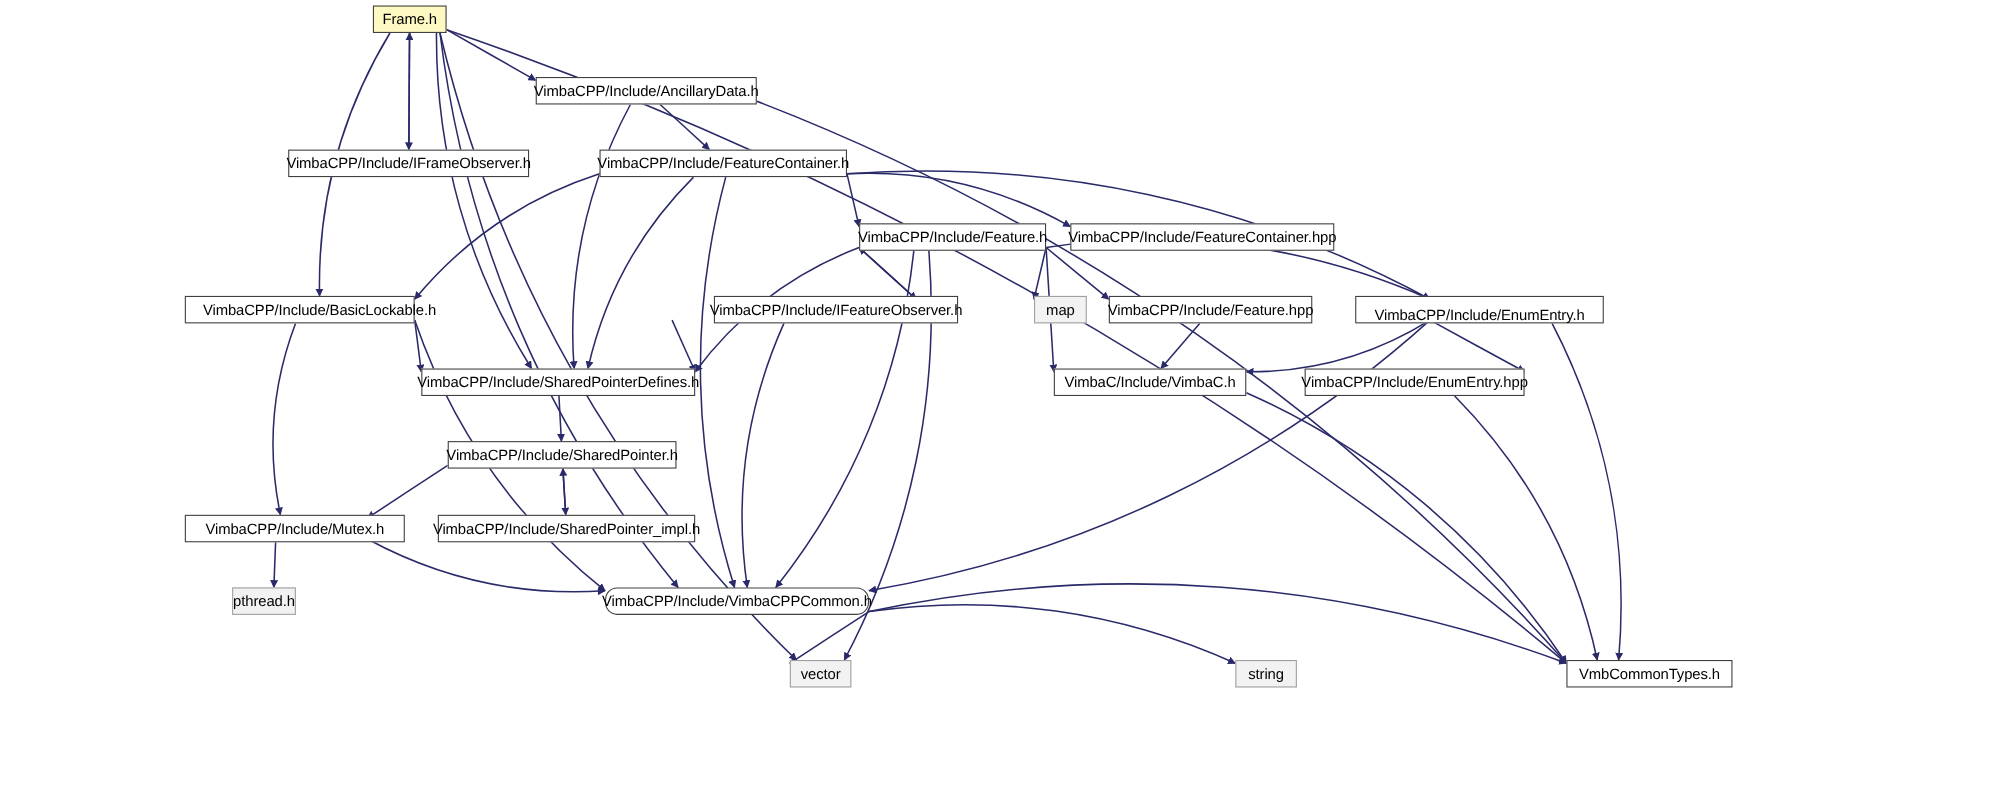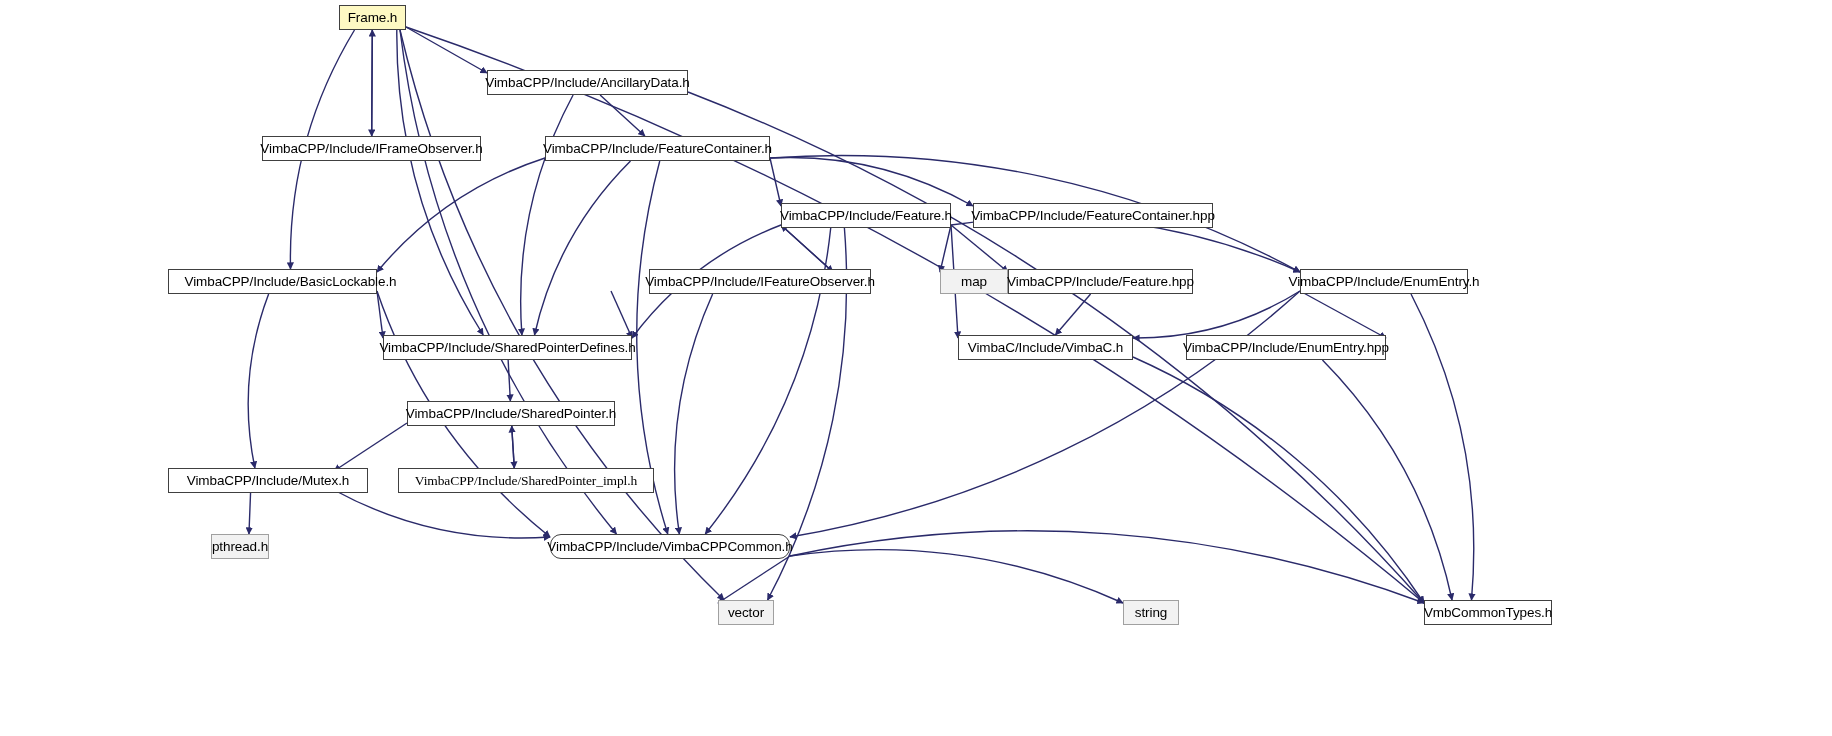--- a/index.html
+++ b/index.html
@@ -131,56 +131,56 @@
       </div>
       <div class="node" style="left: 973px; top: 203px; width: 240px;">
         <span class="node-label">VimbaCPP/Include/FeatureContainer.hpp</span>
       </div>
       <div class="node" style="left: 168px; top: 269px; width: 209px; padding-left: 42px;">
         <span class="node-label">VimbaCPP/Include/BasicLockable.h</span>
       </div>
       <div class="node" style="left: 611px; top: 269px; width: 222px; margin-left: 38px;">
         <span class="node-label">VimbaCPP/Include/IFeatureObserver.h</span>
       </div>
-      <div class="node system" style="left: 940px; top: 269px; width: 68px;">
+      <div class="node system" style="left: 940px; top: 269px; width: 48px;">
         <span class="node-label">map</span>
       </div>
       <div class="node" style="left: 1008px; top: 269px; width: 185px;">
         <span class="node-label">VimbaCPP/Include/Feature.hpp</span>
       </div>
-      <div class="node" style="left: 1300px; top: 269px; width: 168px;">
+      <div class="node" style="left: 1232px; top: 269px; width: 226px; align-items: flex-end;">
         <span class="node-label">VimbaCPP/Include/EnumEntry.h</span>
       </div>
       <div class="node" style="left: 383px; top: 335px; width: 249px;">
         <span class="node-label">VimbaCPP/Include/SharedPointerDefines.h</span>
       </div>
       <div class="node" style="left: 958px; top: 335px; width: 175px;">
         <span class="node-label">VimbaC/Include/VimbaC.h</span>
       </div>
       <div class="node" style="left: 1186px; top: 335px; width: 200px;">
         <span class="node-label">VimbaCPP/Include/EnumEntry.hpp</span>
       </div>
       <div class="node" style="left: 407px; top: 401px; width: 208px;">
         <span class="node-label">VimbaCPP/Include/SharedPointer.h</span>
       </div>
       <div class="node" style="left: 168px; top: 468px; width: 200px;">
         <span class="node-label">VimbaCPP/Include/Mutex.h</span>
       </div>
-      <div class="node" style="left: 398px; top: 468px; width: 256px; font-family: Liberation Serif, serif;">
+      <div class="node" style="left: 398px; top: 468px; width: 234px;">
         <span class="node-label">VimbaCPP/Include/SharedPointer_impl.h</span>
       </div>
       <div class="node system" style="left: 211px; top: 534px; width: 58px;">
         <span class="node-label">pthread.h</span>
       </div>
       <div class="node" style="left: 550px; top: 534px; width: 240px; border-radius: 11px;">
         <span class="node-label">VimbaCPP/Include/VimbaCPPCommon.h</span>
       </div>
       <div class="node system" style="left: 718px; top: 600px; width: 56px;">
         <span class="node-label">vector</span>
       </div>
       <div class="node system" style="left: 1123px; top: 600px; width: 56px;">
         <span class="node-label">string</span>
       </div>
-      <div class="node" style="left: 1424px; top: 600px; width: 128px; justify-content: center;">
+      <div class="node" style="left: 1424px; top: 600px; width: 151px; justify-content: center;">
         <span class="node-label">VmbCommonTypes.h</span>
       </div>
     </div>
 </div>
 
 </body></html>

